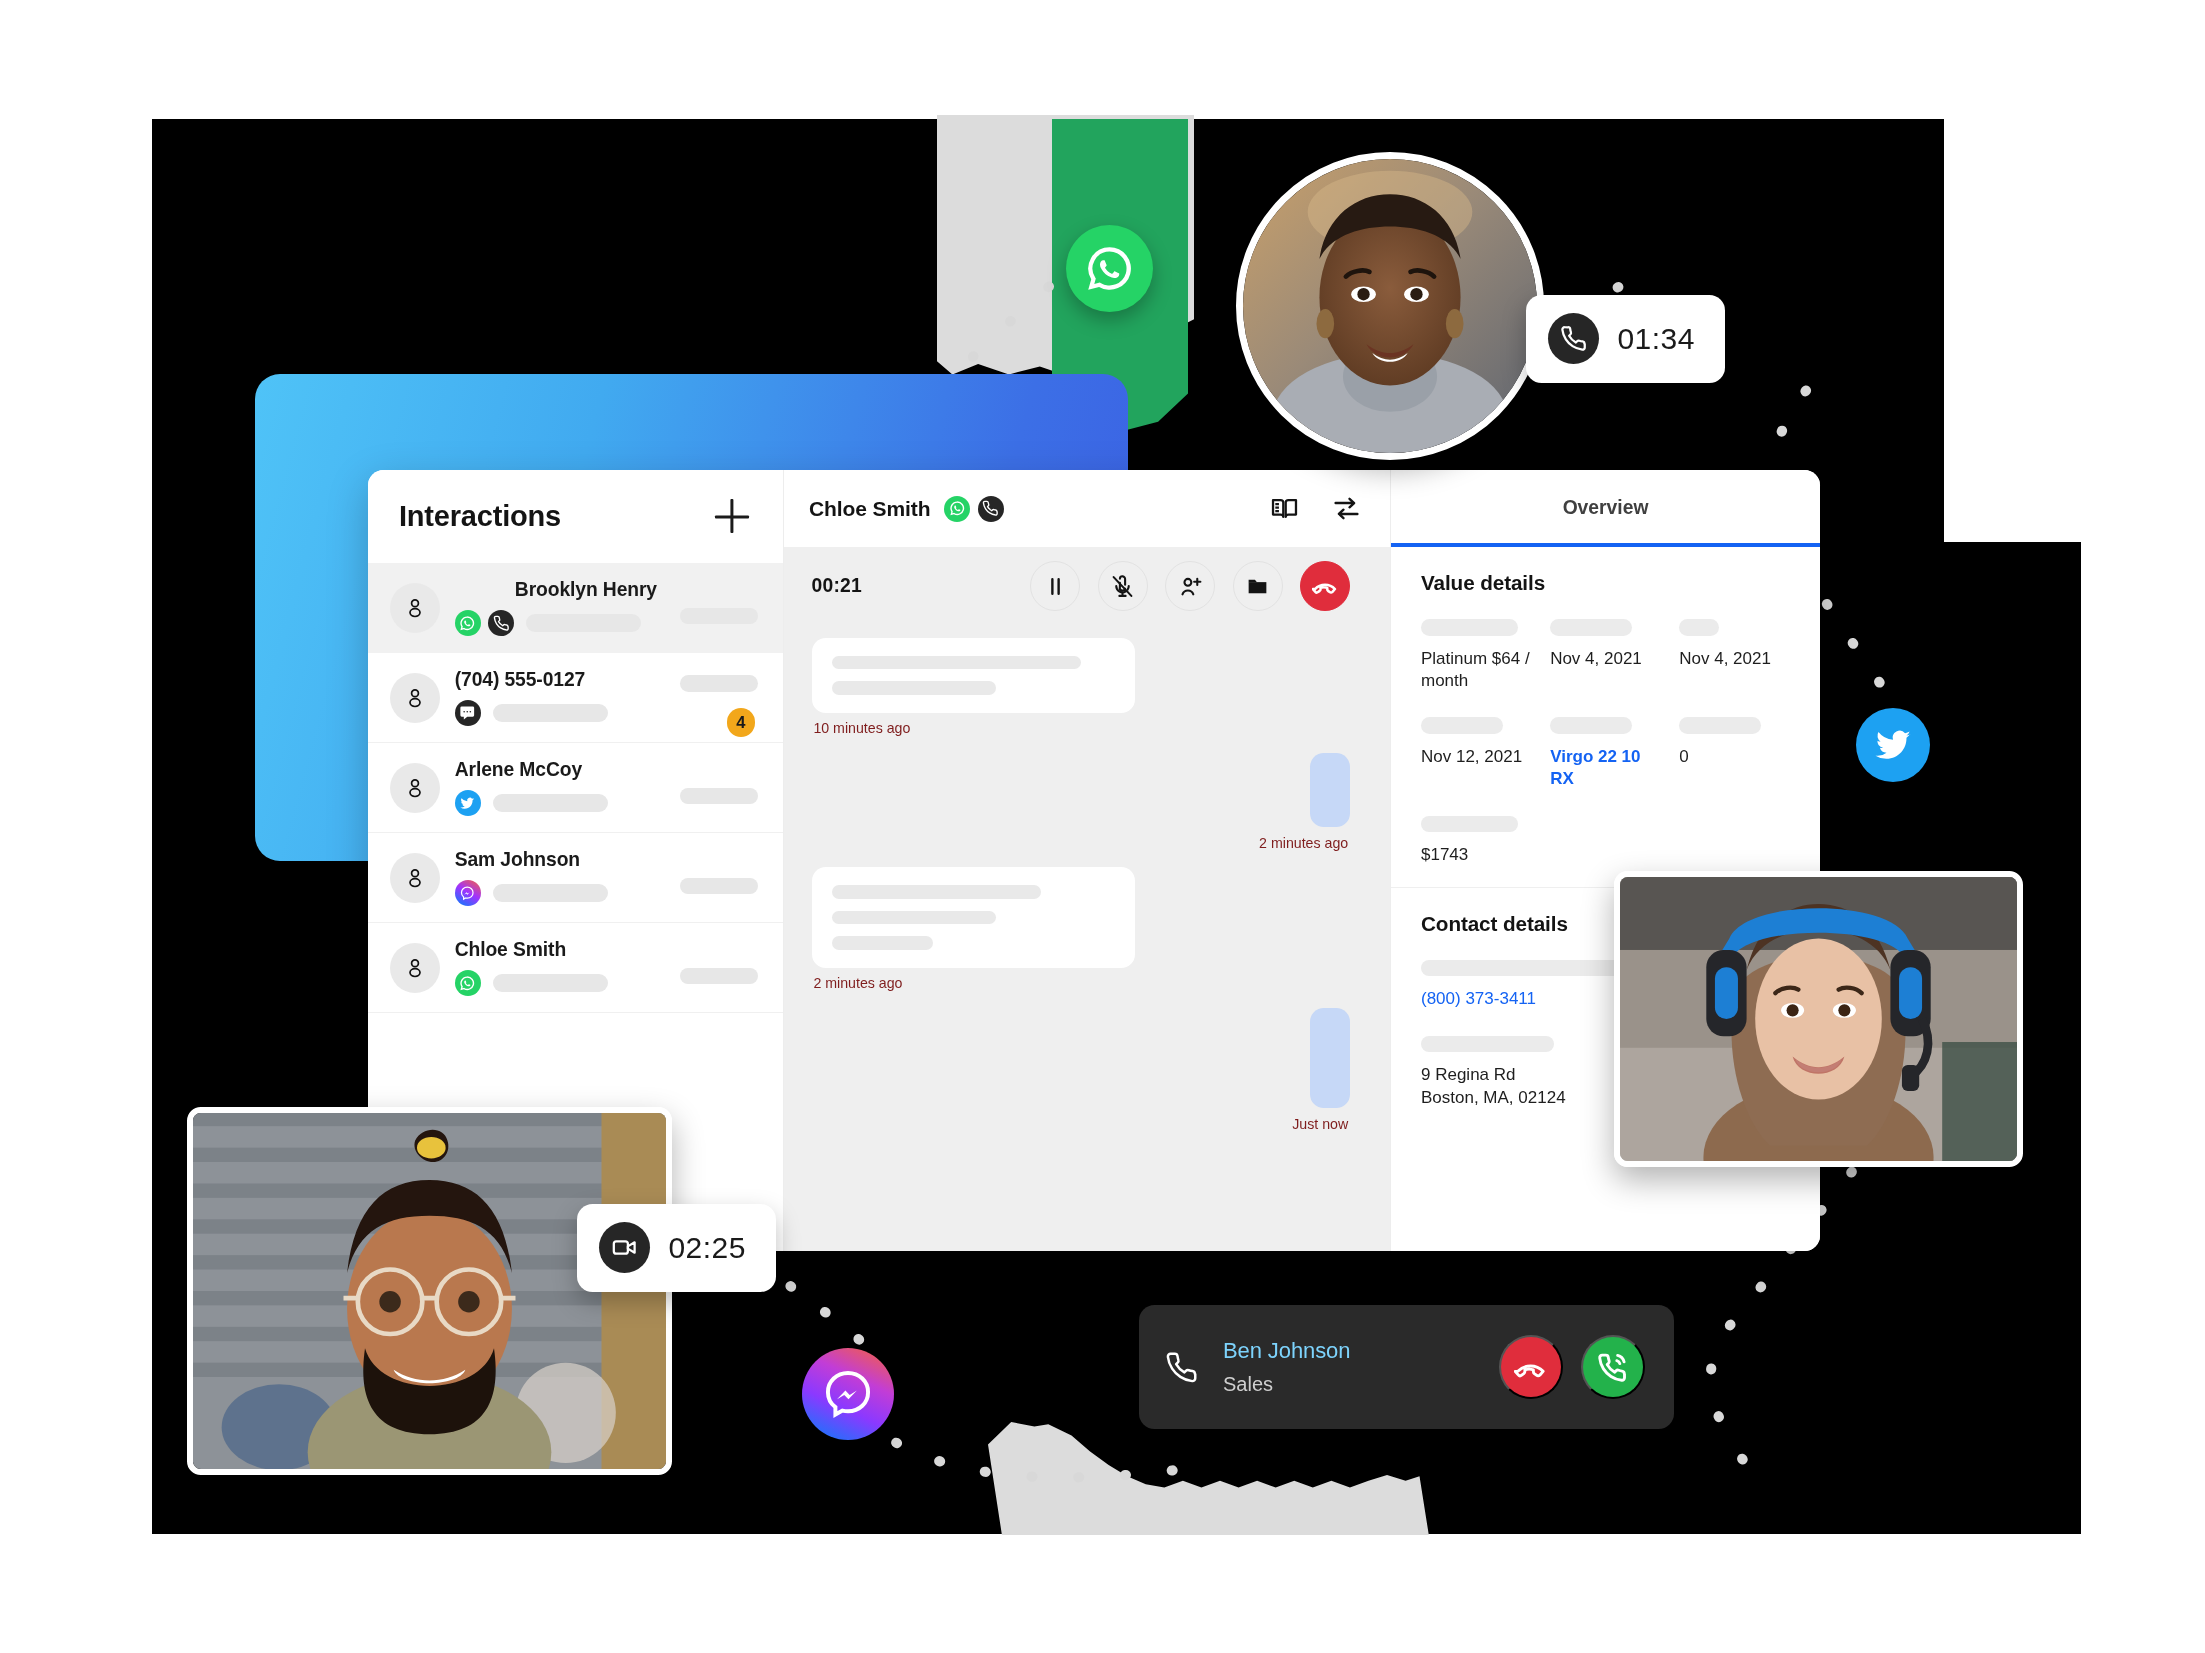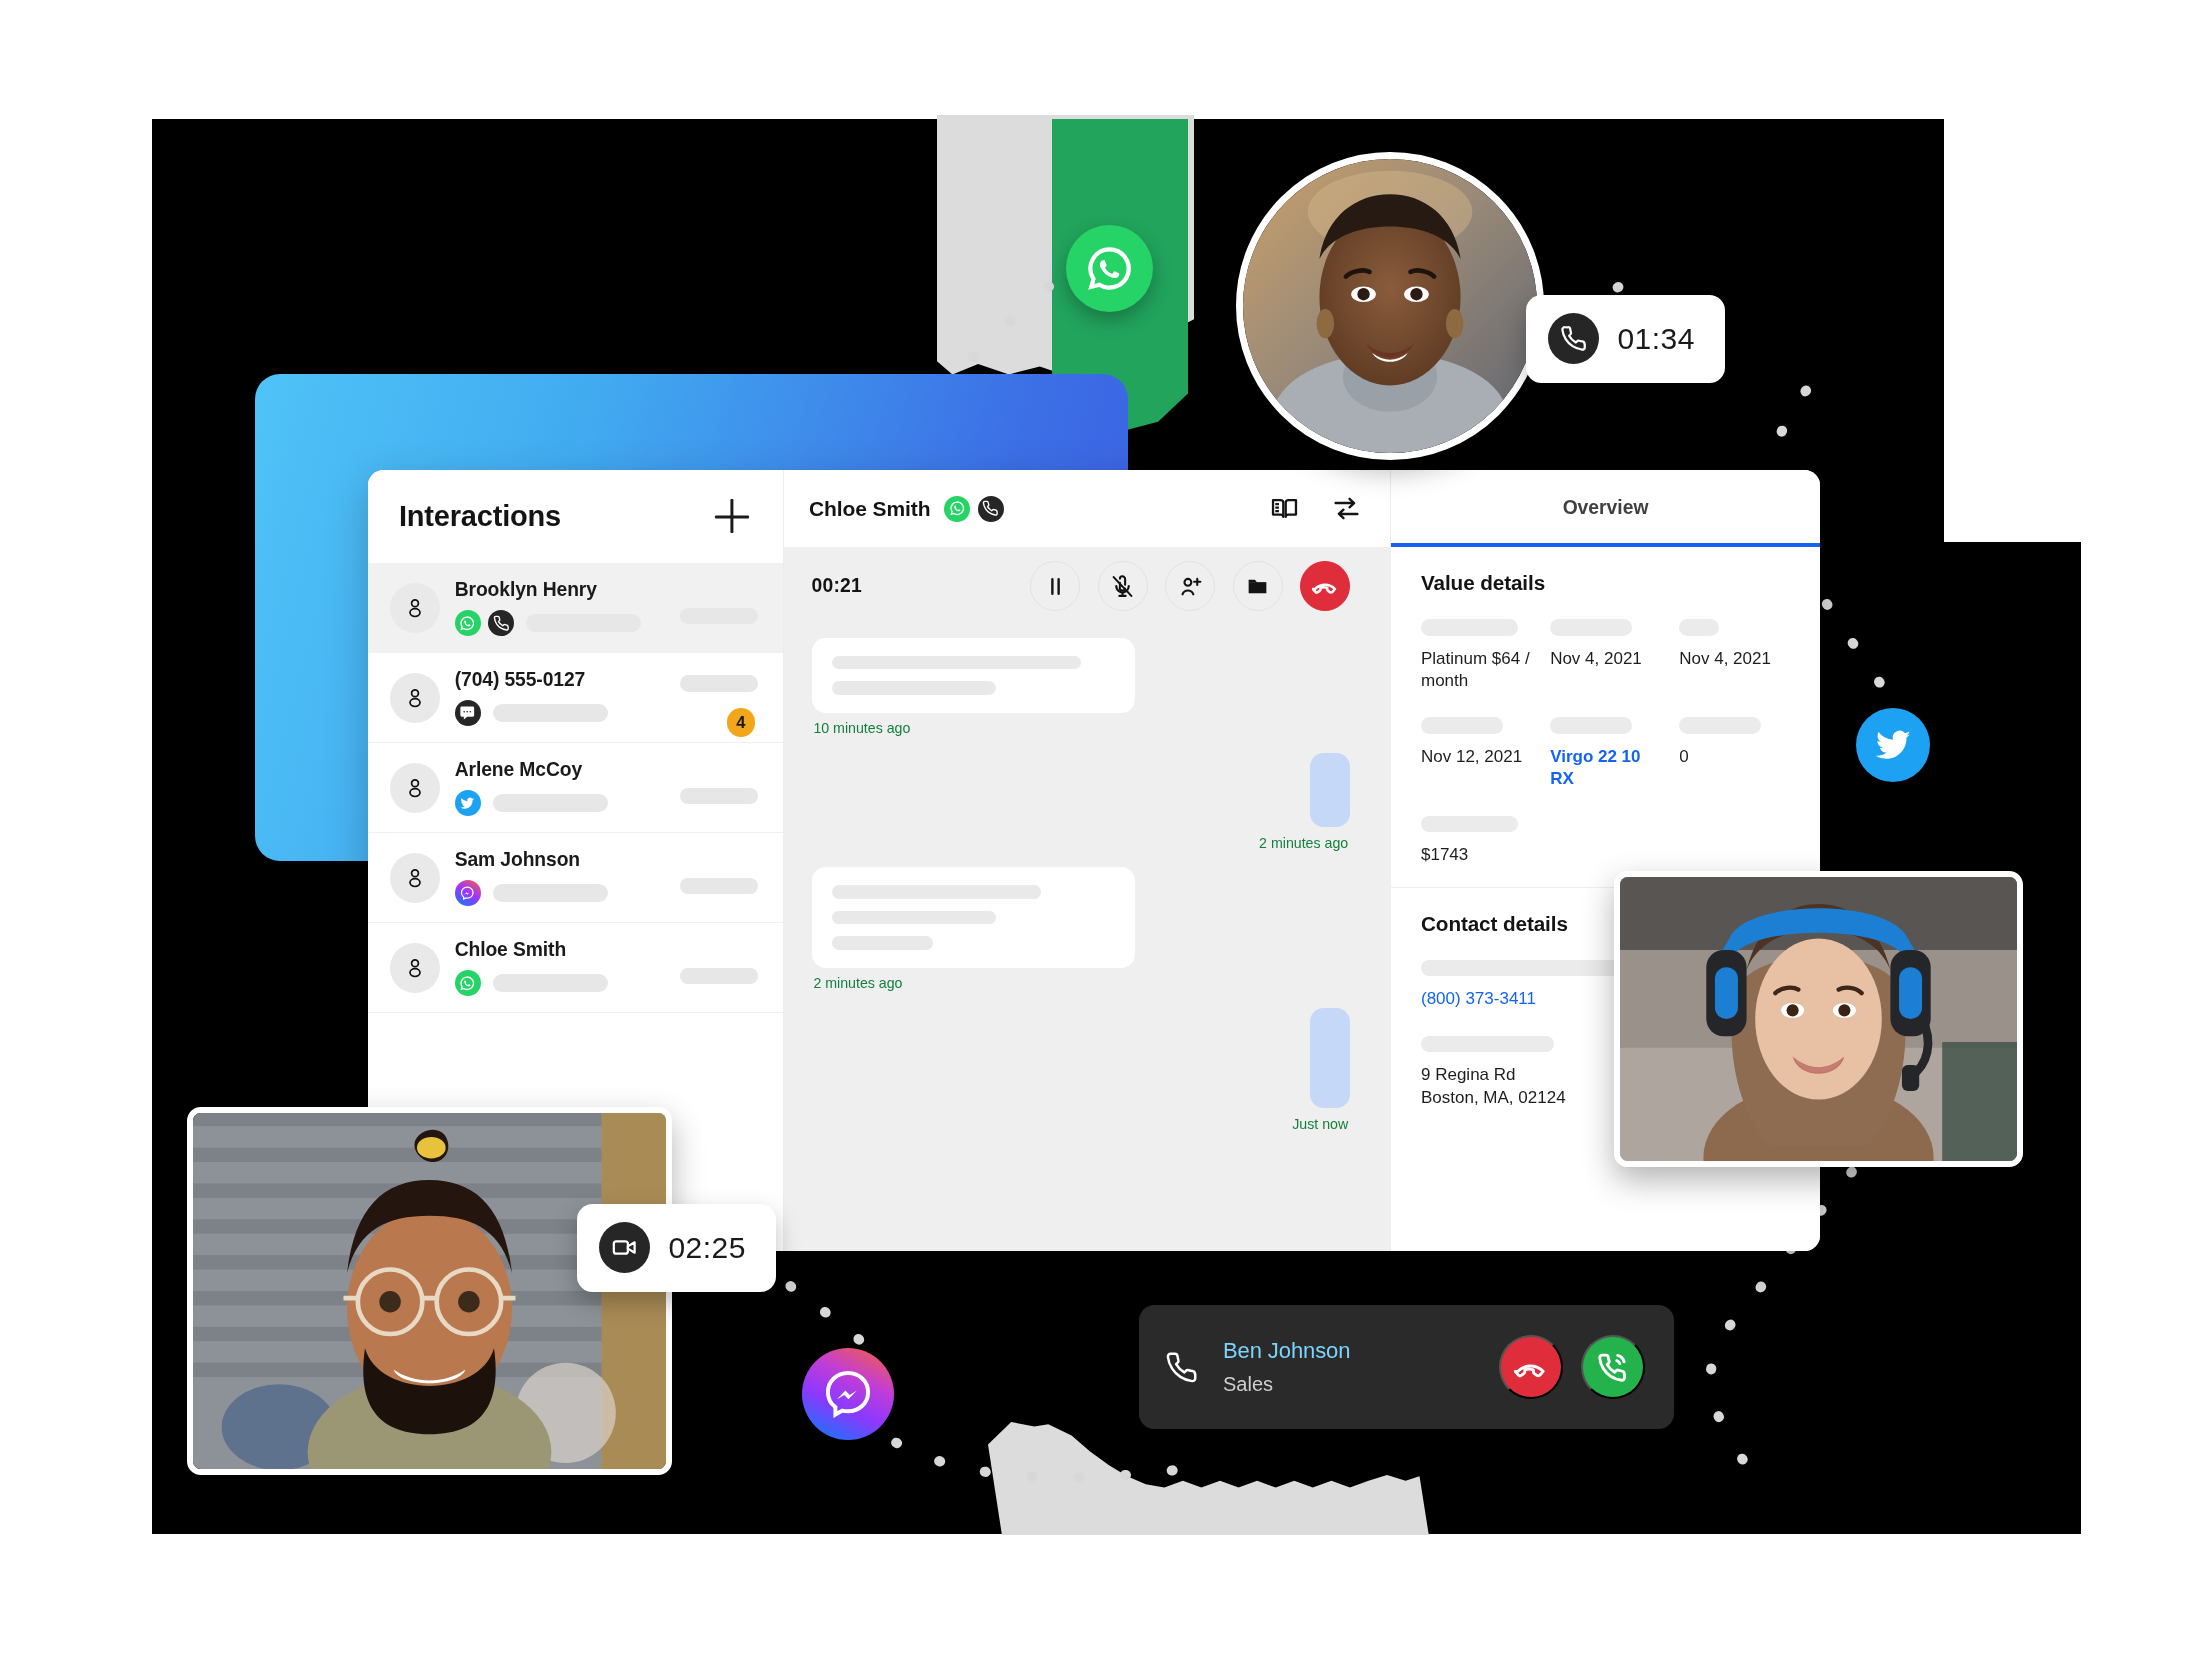--- a/index.html
+++ b/index.html
@@ -77,21 +77,21 @@
     content: ""; position: absolute; background: #1b1b1b; border-radius: 0.9px;
   }
   .plus-btn::before { left: 50%; top: 2.8px; width: 3.2px; height: 34px; transform: translateX(-50%); }
   .plus-btn::after  { top: 50%; left: 2.8px; height: 3.2px; width: 34px; transform: translateY(-50%); }
 
   .conv {
     height: 90px; display: flex; align-items: center;
     padding: 0 25px 0 22px; border-bottom: 1.4px solid #f0f0f0;
     background: #fff; position: relative; cursor: pointer;
   }
-  .conv.active { background: #f1f1f1; border-bottom-color: transparent; }
+  .conv.active { background: #f1f1f1; border-bottom-color: transparent; text-align: right; }
   .avatar-circle {
     width: 50px; height: 50px; border-radius: 50%;
     background: #e9e9e9; flex: 0 0 50px;
     display: flex; align-items: center; justify-content: center;
   }
   .avatar-circle svg { width: 24px; height: 24px; }
   .conv-body { flex: 1; margin-left: 14.7px; min-width: 0; }
   .conv-name { font-size: 19.3px; font-weight: 700; color: #1a1a1a; letter-spacing: -0.1px; }
   .conv-sub { display: flex; align-items: center; margin-top: 9.2px; }
   .chan {
@@ -142,21 +142,21 @@
 
   .thread { flex: 1; padding: 13px 40px 0 27.6px; overflow: hidden; }
   .msg-row { display: flex; flex-direction: column; margin-bottom: 3.7px; }
   .msg-row.out { align-items: flex-end; }
   .bubble { border-radius: 13.8px; padding: 17.5px 20px; max-width: 60%; }
   .bubble.in  { background: #fff; }
   .bubble.out { background: #c6d8f7; }
   .bline { height: 13.8px; border-radius: 459px; background: #e9e9e9; margin-bottom: 12px; }
   .bubble.out .bline { background: #b3c5e8; }
   .bline:last-child { margin-bottom: 0; }
-  .stamp { font-size: 14.2px; color: #15803d; margin: 7.4px 1.8px 13px 1.8px; }
+  .stamp { font-size: 14.2px; color: #7f1d1d; margin: 7.4px 1.8px 13px 1.8px; }
 
   
   .details { width: 430px; background: #fff; border-left: 1.4px solid #ededed; flex: 0 0 430px; }
   .tabs { display: flex; height: 77px; border-bottom: 1.4px solid #ededed; }
   .tab {
     flex: 1; display: flex; align-items: center; justify-content: center;
     font-size: 19.3px; color: #6e6e6e; position: relative; cursor: pointer;
   }
   .tab.active { color: #404040; font-weight: 700; }
   .tab.active::after {

